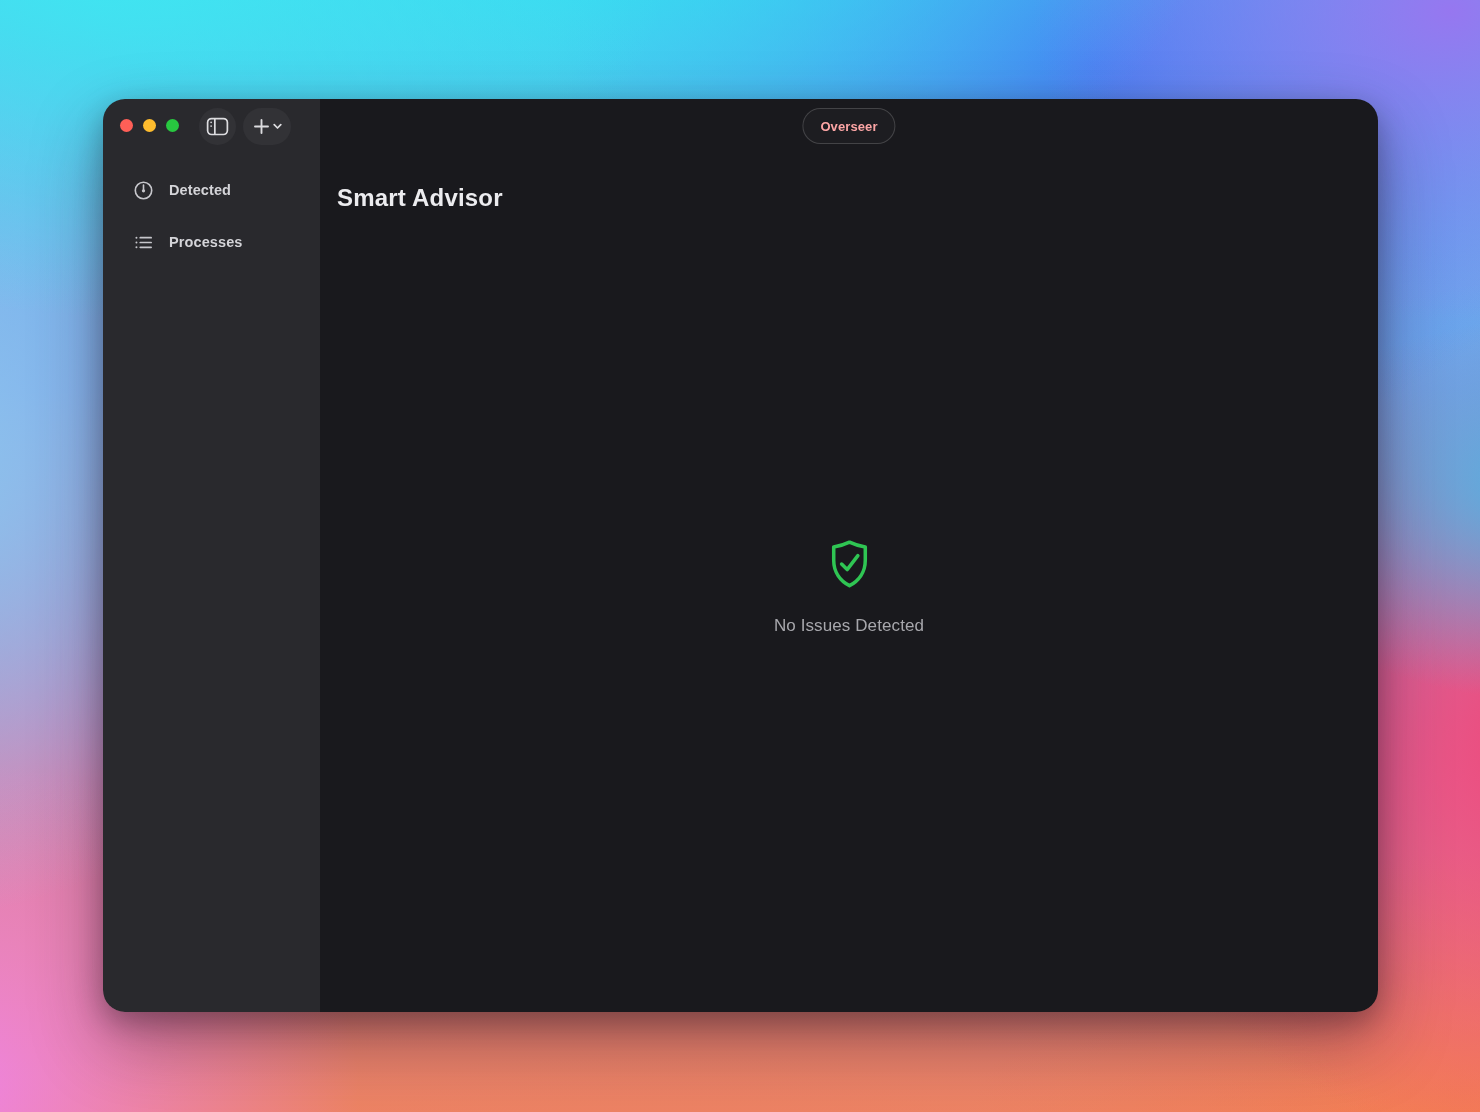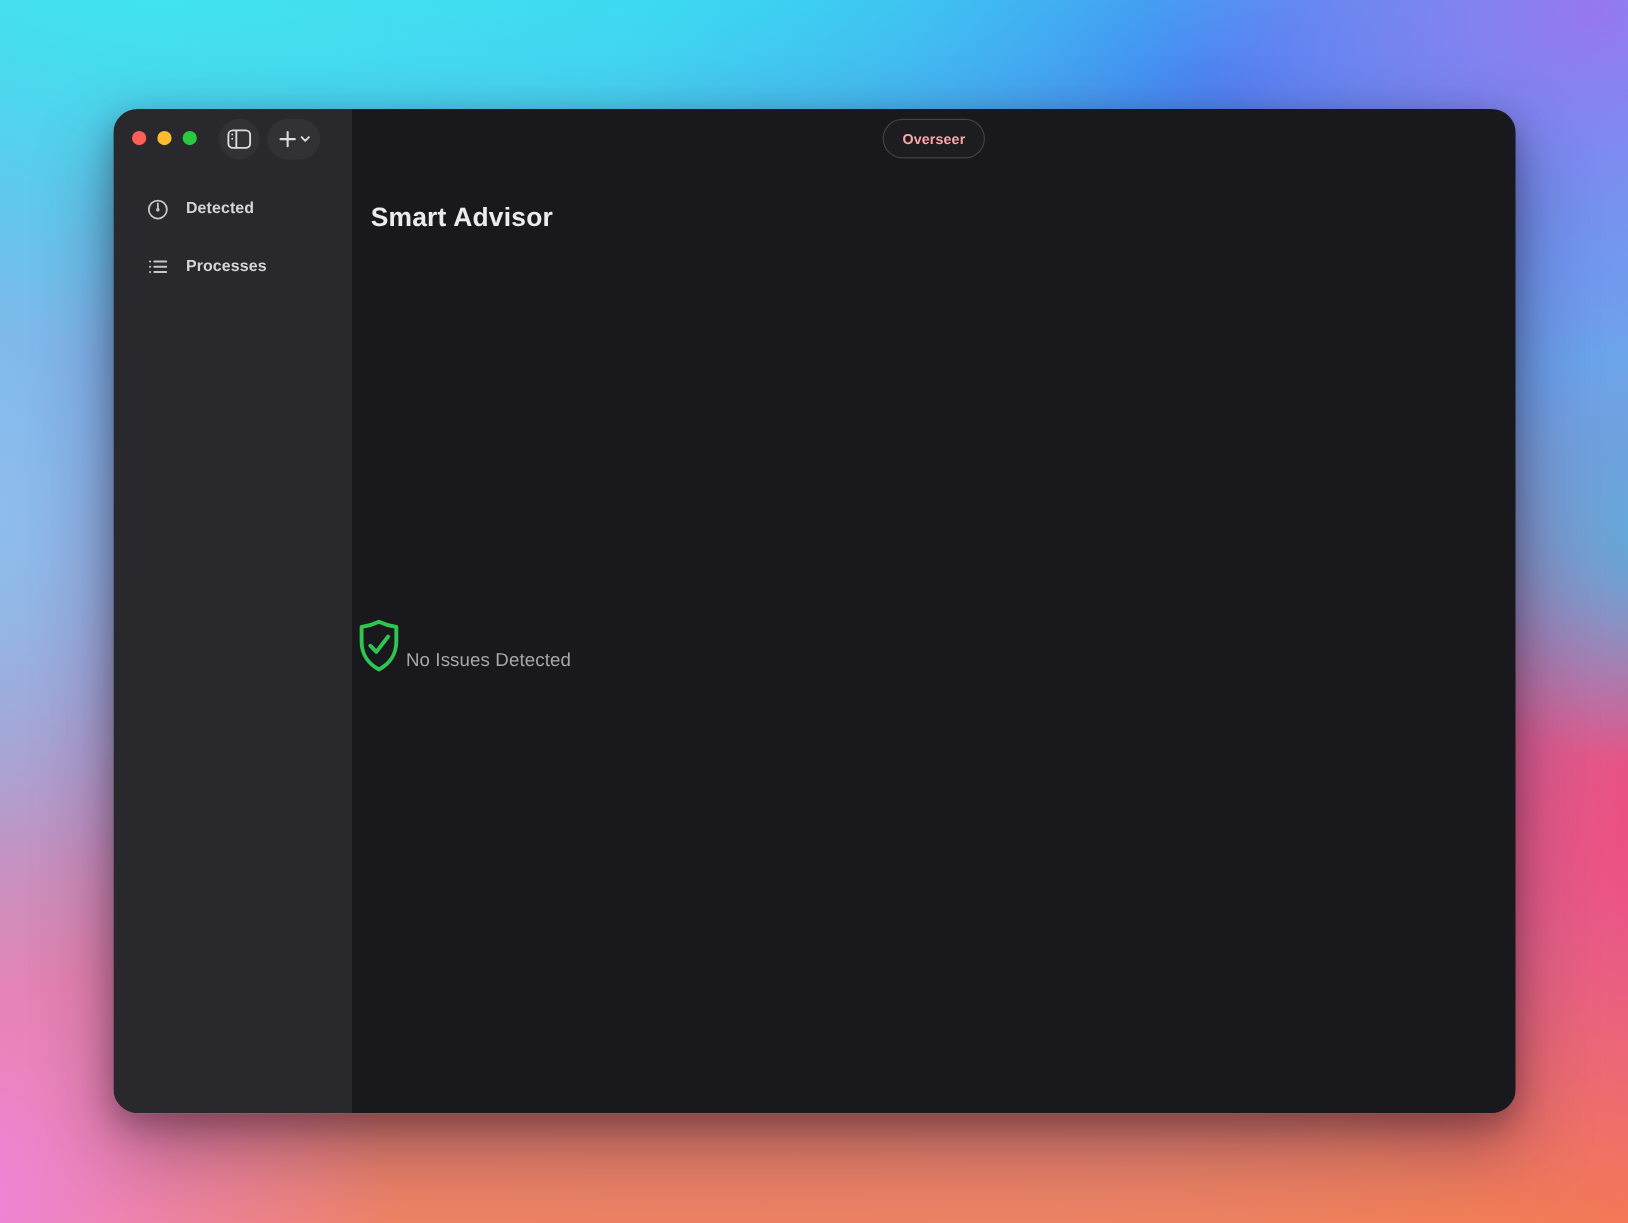--- a/index.html
+++ b/index.html
@@ -109,22 +109,22 @@
     cursor: pointer;
   }
   .page-title {
     position: absolute; top: 85px; left: 17px;
     color: #ececef;
     font-size: 24px; font-weight: 700;
     letter-spacing: 0.2px;
   }
   .empty-state {
     position: absolute; inset: 0;
-    display: flex; flex-direction: row;
-    align-items: center; 
+    display: flex; flex-direction: column;
+    align-items: center; justify-content: center;
     padding-top: 62px;
     pointer-events: none;
   }
   .empty-state .shield { color: #2fc553; }
   .empty-message {
     margin-top: 26px;
     color: #a7a7ac;
     font-size: 17px;
     letter-spacing: 0.1px;
   }

